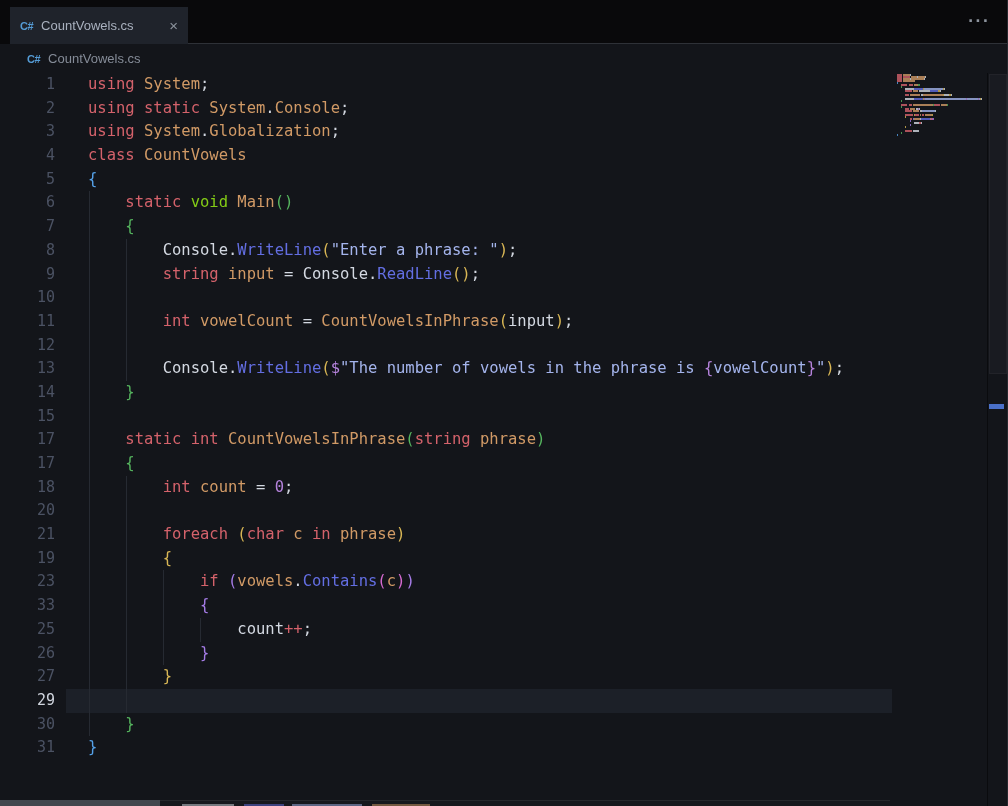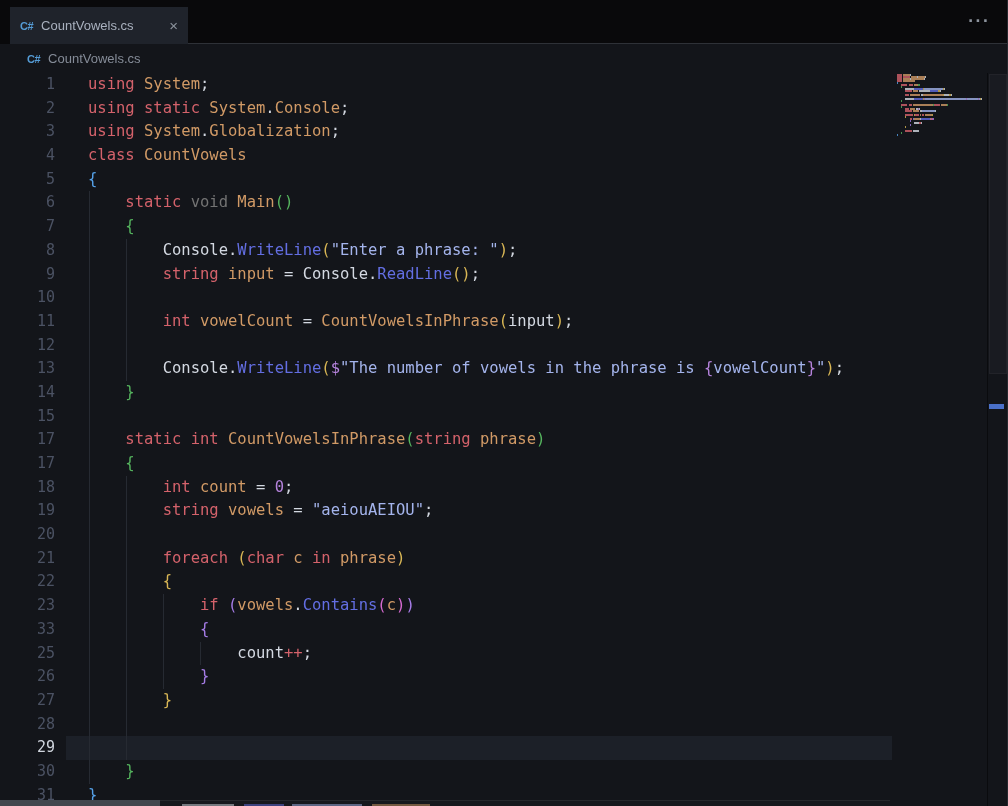--- a/index.html
+++ b/index.html
@@ -85,21 +85,21 @@
         <span class="ln">4</span>
         <span class="lc"><span style="color: rgb(212, 98, 107);">class</span><span style="color: rgb(209, 154, 102);"> CountVowels</span></span>
       </div>
       <div class="cl">
         <span class="ln">5</span>
         <span class="lc"><span style="color: rgb(85, 161, 232);">{</span></span>
       </div>
       <div class="cl">
         <span class="ln">6</span>
         <i class="gd" style="left: 88.5px;"></i>
-        <span class="lc"><span style="color: rgb(212, 98, 107);">    static</span><span style="color: #737373;"> void</span><span style="color: rgb(209, 154, 102);"> Main</span><span style="color: rgb(85, 180, 94);">()</span></span>
+        <span class="lc"><span style="color: rgb(212, 98, 107);">    static</span><span style="color: #84cc16;"> void</span><span style="color: rgb(209, 154, 102);"> Main</span><span style="color: rgb(85, 180, 94);">()</span></span>
       </div>
       <div class="cl">
         <span class="ln">7</span>
         <i class="gd" style="left: 88.5px;"></i>
         <span class="lc"><span style="color: rgb(212, 217, 226);">    </span><span style="color: rgb(85, 180, 94);">{</span></span>
       </div>
       <div class="cl">
         <span class="ln">8</span>
         <i class="gd" style="left: 88.5px;"></i>
         <i class="gd" style="left: 125.83px;"></i>
@@ -155,39 +155,33 @@
         <i class="gd" style="left: 88.5px;"></i>
         <span class="lc"><span style="color: rgb(212, 217, 226);">    </span><span style="color: rgb(85, 180, 94);">{</span></span>
       </div>
       <div class="cl">
         <span class="ln">18</span>
         <i class="gd" style="left: 88.5px;"></i>
         <i class="gd" style="left: 125.83px;"></i>
         <span class="lc"><span style="color: rgb(212, 98, 107);">        int</span><span style="color: rgb(209, 154, 102);"> count</span><span style="color: rgb(212, 217, 226);"> = </span><span style="color: rgb(181, 131, 220);">0</span><span style="color: rgb(212, 217, 226);">;</span></span>
       </div>
       <div class="cl">
+        <span class="ln">20</span>
+        <i class="gd" style="left: 88.5px;"></i>
+        <i class="gd" style="left: 125.83px;"></i>
+        <span class="lc"></span>
+      </div>
+      <div class="cl">
+        <span class="ln">21</span>
+        <i class="gd" style="left: 88.5px;"></i>
+        <i class="gd" style="left: 125.83px;"></i>
+        <span class="lc"><span style="color: rgb(212, 98, 107);">        foreach</span><span style="color: rgb(212, 217, 226);"> </span><span style="color: rgb(216, 182, 85);">(</span><span style="color: rgb(212, 98, 107);">char</span><span style="color: rgb(209, 154, 102);"> c</span><span style="color: rgb(212, 98, 107);"> in</span><span style="color: rgb(209, 154, 102);"> phrase</span><span style="color: rgb(216, 182, 85);">)</span></span>
+      </div>
+      <div class="cl">
         <span class="ln">19</span>
-        <i class="gd" style="left: 88.5px;"></i>
-        <i class="gd" style="left: 125.83px;"></i>
-        <span class="lc"><span style="color: rgb(212, 98, 107);">        string</span><span style="color: rgb(209, 154, 102);"> vowels</span><span style="color: rgb(212, 217, 226);"> = </span><span style="color: rgb(164, 180, 236);">"aeiouAEIOU"</span><span style="color: rgb(212, 217, 226);">;</span></span>
-      </div>
-      <div class="cl">
-        <span class="ln">20</span>
-        <i class="gd" style="left: 88.5px;"></i>
-        <i class="gd" style="left: 125.83px;"></i>
-        <span class="lc"></span>
-      </div>
-      <div class="cl">
-        <span class="ln">21</span>
-        <i class="gd" style="left: 88.5px;"></i>
-        <i class="gd" style="left: 125.83px;"></i>
-        <span class="lc"><span style="color: rgb(212, 98, 107);">        foreach</span><span style="color: rgb(212, 217, 226);"> </span><span style="color: rgb(216, 182, 85);">(</span><span style="color: rgb(212, 98, 107);">char</span><span style="color: rgb(209, 154, 102);"> c</span><span style="color: rgb(212, 98, 107);"> in</span><span style="color: rgb(209, 154, 102);"> phrase</span><span style="color: rgb(216, 182, 85);">)</span></span>
-      </div>
-      <div class="cl">
-        <span class="ln">22</span>
         <i class="gd" style="left: 88.5px;"></i>
         <i class="gd" style="left: 125.83px;"></i>
         <span class="lc"><span style="color: rgb(212, 217, 226);">        </span><span style="color: rgb(216, 182, 85);">{</span></span>
       </div>
       <div class="cl">
         <span class="ln">23</span>
         <i class="gd" style="left: 88.5px;"></i>
         <i class="gd" style="left: 125.83px;"></i>
         <i class="gd" style="left: 163.16px;"></i>
         <span class="lc"><span style="color: rgb(212, 98, 107);">            if</span><span style="color: rgb(212, 217, 226);"> </span><span style="color: rgb(165, 124, 230);">(</span><span style="color: rgb(209, 154, 102);">vowels</span><span style="color: rgb(212, 217, 226);">.</span><span style="color: rgb(99, 110, 226);">Contains</span><span style="color: rgb(213, 106, 208);">(</span><span style="color: rgb(209, 154, 102);">c</span><span style="color: rgb(213, 106, 208);">)</span><span style="color: rgb(165, 124, 230);">)</span></span>
@@ -212,26 +206,20 @@
         <i class="gd" style="left: 88.5px;"></i>
         <i class="gd" style="left: 125.83px;"></i>
         <i class="gd" style="left: 163.16px;"></i>
         <span class="lc"><span style="color: rgb(212, 217, 226);">            </span><span style="color: rgb(165, 124, 230);">}</span></span>
       </div>
       <div class="cl">
         <span class="ln">27</span>
         <i class="gd" style="left: 88.5px;"></i>
         <i class="gd" style="left: 125.83px;"></i>
         <span class="lc"><span style="color: rgb(212, 217, 226);">        </span><span style="color: rgb(216, 182, 85);">}</span></span>
-      </div>
-      <div class="cl">
-        <span class="ln">28</span>
-        <i class="gd" style="left: 88.5px;"></i>
-        <i class="gd" style="left: 125.83px;"></i>
-        <span class="lc"></span>
       </div>
       <div class="cl cur">
         <span class="ln lnc">29</span>
         <i class="gd" style="left: 88.5px;"></i>
         <i class="gd" style="left: 125.83px;"></i>
       </div>
       <div class="cl">
         <span class="ln">30</span>
         <i class="gd" style="left: 88.5px;"></i>
         <span class="lc"><span style="color: rgb(212, 217, 226);">    </span><span style="color: rgb(85, 180, 94);">}</span></span>

